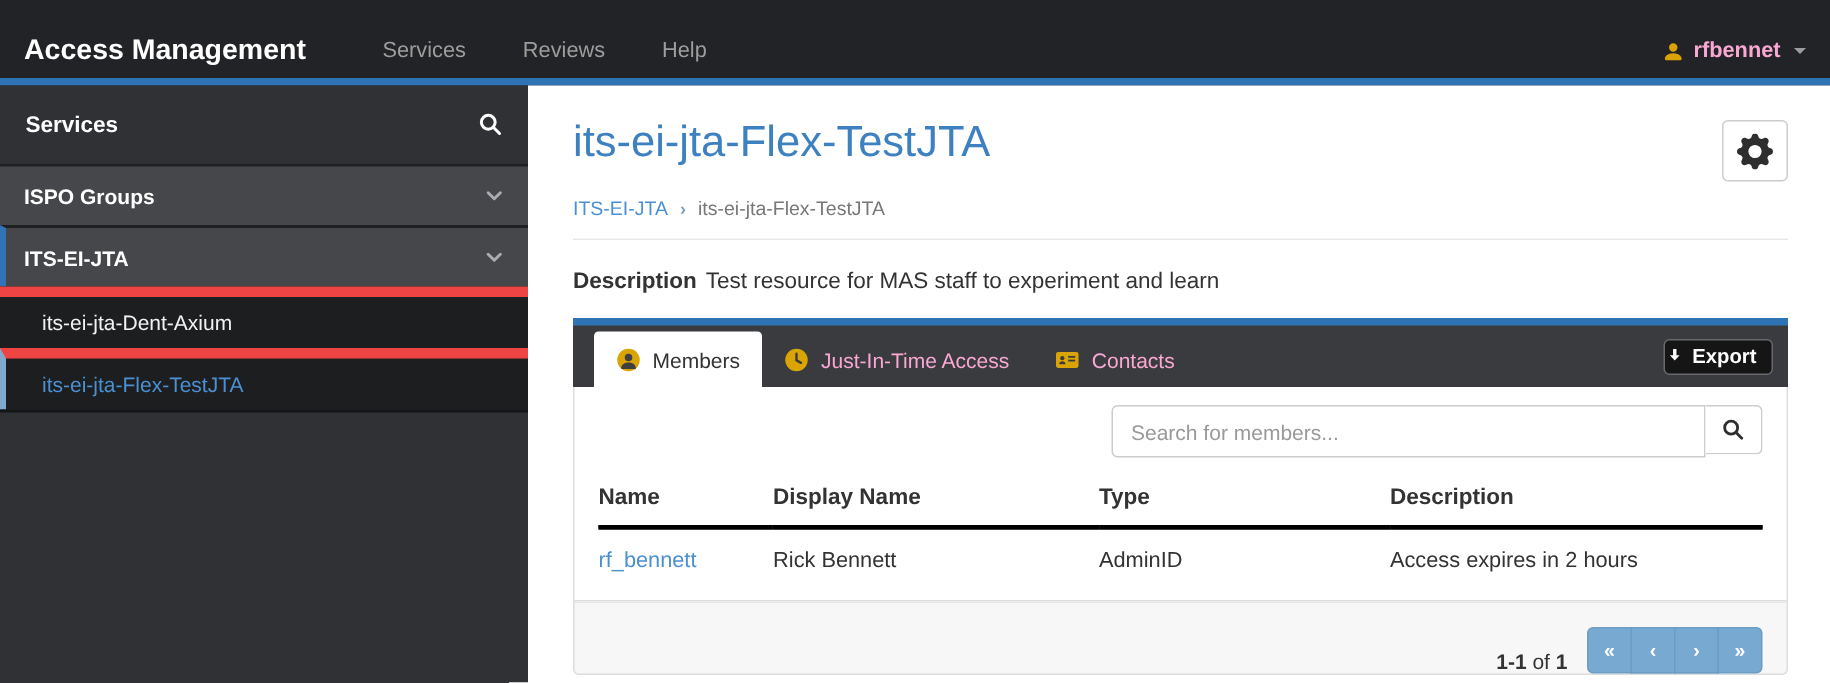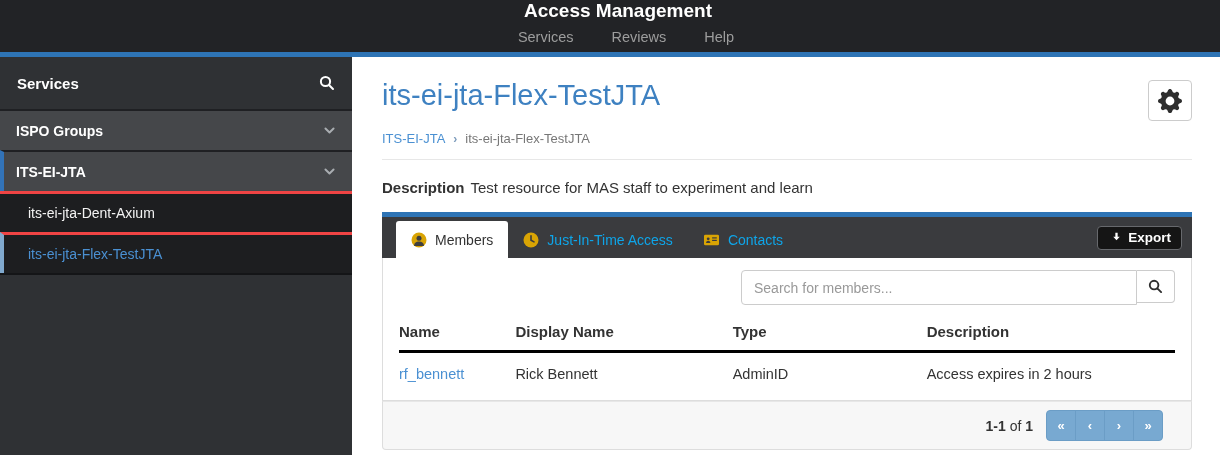--- a/index.html
+++ b/index.html
@@ -1,21 +1,21 @@
 <!DOCTYPE html>
 <html><head>
 <meta charset="utf-8">
 <style>
   * { box-sizing: border-box; margin: 0; padding: 0; }
   html, body { width: 1220px; height: 455px; overflow: hidden; }
   body { font-family: "Liberation Sans", sans-serif; background: #fff; position: relative; }
 
   
   .navbar { position: absolute; top: 0; left: 0; width: 1220px; height: 68px;
-            background: #222326; display: flex; align-items: center; flex-direction: column; }
+            background: #222326; display: flex; align-items: center; }
   .brand { color: #fff; font-size: 19px; font-weight: bold; margin-left: 16px; }
   .nav-items { display: flex; margin-left: 32px; height: 100%; align-items: center; }
   .nav-item { color: #9d9d9d; font-size: 14.5px; padding: 0 19px; cursor: pointer; }
   .nav-user { margin-left: auto; margin-right: 16px; display: flex; align-items: center;
               gap: 6px; cursor: pointer; }
   .nav-user .uname { color: #f9a8d4; font-weight: bold; font-size: 14.5px; }
   .caret { width: 0; height: 0; border-left: 4px solid transparent;
            border-right: 4px solid transparent; border-top: 4px solid #9d9d9d; margin-left: 3px; }
   .accent-bar { position: absolute; top: 52px; left: 0; width: 1220px; height: 5px; background: #2e74b5; }
 
@@ -23,21 +23,21 @@
   .sidebar { position: absolute; top: 57px; left: 0; width: 352px; height: 398px; background: #2f3134; }
   .sidebar-header { height: 52px; display: flex; align-items: center; padding: 0 17px; }
   .sidebar-header .stitle { color: #fff; font-size: 15px; font-weight: bold; }
   .sidebar-header .sicon { margin-left: auto; color: #fff; display: flex; cursor: pointer; }
   .side-group { height: 41px; background: #45474a; border-top: 2px solid #1f2023;
                 display: flex; align-items: center; padding: 0 16px; cursor: pointer; }
   .side-group .glabel { color: #fff; font-size: 14px; font-weight: bold; }
   .side-group .chev { margin-left: auto; color: #a9adb1; display: flex; }
   .side-group.open { border-left: 4px solid #3273b8; padding-left: 12px; }
   .side-sub { height: 41px; background: #1d1e20; display: flex; align-items: center;
-              padding-left: 28px; cursor: pointer; border-top: 3px solid #ef4444; }
+              padding-left: 28px; cursor: pointer; border-top: 7px solid #ef4444; }
   .side-sub .sublabel { color: #f2f2f2; font-size: 14px; }
   .side-sub.selected { border-left: 4px solid #80a9ce; padding-left: 24px; }
   .side-sub.selected .sublabel { color: #4a90d2; }
   .side-sub-end { height: 2px; background: #141517; }
 
   
   .main { position: absolute; top: 57px; left: 352px; width: 868px; height: 398px;
           background: #fff; padding: 23px 28px 0 30px; }
   .page-header { display: flex; align-items: flex-start; }
   .page-title { color: #3e81c1; font-size: 29px; font-weight: normal; line-height: 1.1; }
@@ -50,45 +50,45 @@
   .bc-current { color: #777; }
   .rule { border: none; border-top: 1px solid #e7e7e7; margin-top: 13px; }
   .desc { margin-top: 19px; font-size: 15px; color: #333; }
   .desc .dlabel { font-weight: bold; margin-right: 6px; }
 
   
   .panel { margin-top: 16px; }
   .panel-head { background: #3a3b3e; border-top: 5px solid #2e74b5; height: 46px;
                 display: flex; align-items: flex-end; padding-left: 14px; }
   .tab { height: 37px; display: flex; align-items: center; gap: 8px; padding: 0 15px;
-         color: #0ea5e9; font-size: 14px; cursor: pointer; }
+         color: #f9a8d4; font-size: 14px; cursor: pointer; }
   .tab.active { background: #fff; color: #333; border-radius: 3px 3px 0 0; }
   .export-btn { margin-left: auto; align-self: center; margin-right: 10px;
                 background: #151515; border: 1px solid #67696d; border-radius: 4px;
-                color: #fff; font-size: 13.5px; font-weight: bold; padding: 3px 10px 4px 12px;
+                color: #fff; font-size: 13.5px; font-weight: bold; padding: 3px 10px 4px 0;
                 display: flex; align-items: center; gap: 5px; cursor: pointer; }
   .panel-body { border: 1px solid #ddd; border-top: none; background: #fff; padding: 12px 16px 4px; }
   .search-row { display: flex; justify-content: flex-end; }
   .search-group { display: flex; width: 434px; }
   .search-input { flex: 1; height: 35px; border: 1px solid #ccc; border-radius: 4px 0 0 4px;
                   padding: 0 12px; font-size: 14px; font-family: "Liberation Sans", sans-serif;
                   color: #333; outline: none; }
   .search-input::placeholder { color: #999; }
   .search-btn { width: 38px; height: 33px; background: #fff; border: 1px solid #ccc;
                 border-left: none; border-radius: 0 4px 4px 0; display: flex;
                 align-items: center; justify-content: center; cursor: pointer; color: #2e2e2e; }
   table { width: 100%; border-collapse: collapse; margin-top: 12px; }
   th { text-align: left; font-size: 15px; color: #333; padding: 6px 0 10px;
        border-bottom: 3px solid #000000; font-weight: bold; }
   td { font-size: 14.5px; color: #333; padding: 13px 0 14px; }
   .cell-link { color: #4a90d2; cursor: pointer; text-decoration: none; }
 
   .panel-footer { background: #f7f7f7; border: 1px solid #ddd; border-top: 1px solid #e7e7e7;
-                  border-radius: 0 0 4px 4px; height: 49px; display: flex; align-items: center;
-                  justify-content: flex-end; padding-right: 28px; }
+                  border-radius: 0 0 4px 4px; height: 49px; display: flex; align-items: flex-end;
+                  justify-content: flex-end; padding-right: 16px; }
   .page-summary { font-size: 14px; color: #333; margin-right: 13px; }
   .page-summary .b { font-weight: bold; }
   .pager { display: flex; }
   .pager-btn { width: 30px; height: 31px; background: #78a9d1; border: 1px solid #6b9dc6;
                color: #fff; font-size: 13px; font-weight: bold; display: flex; align-items: center;
                justify-content: center; cursor: pointer; margin-left: -1px; }
   .pager-btn:first-child { border-radius: 4px 0 0 4px; margin-left: 0; }
   .pager-btn:last-child { border-radius: 0 4px 4px 0; }
 </style>
 </head>

